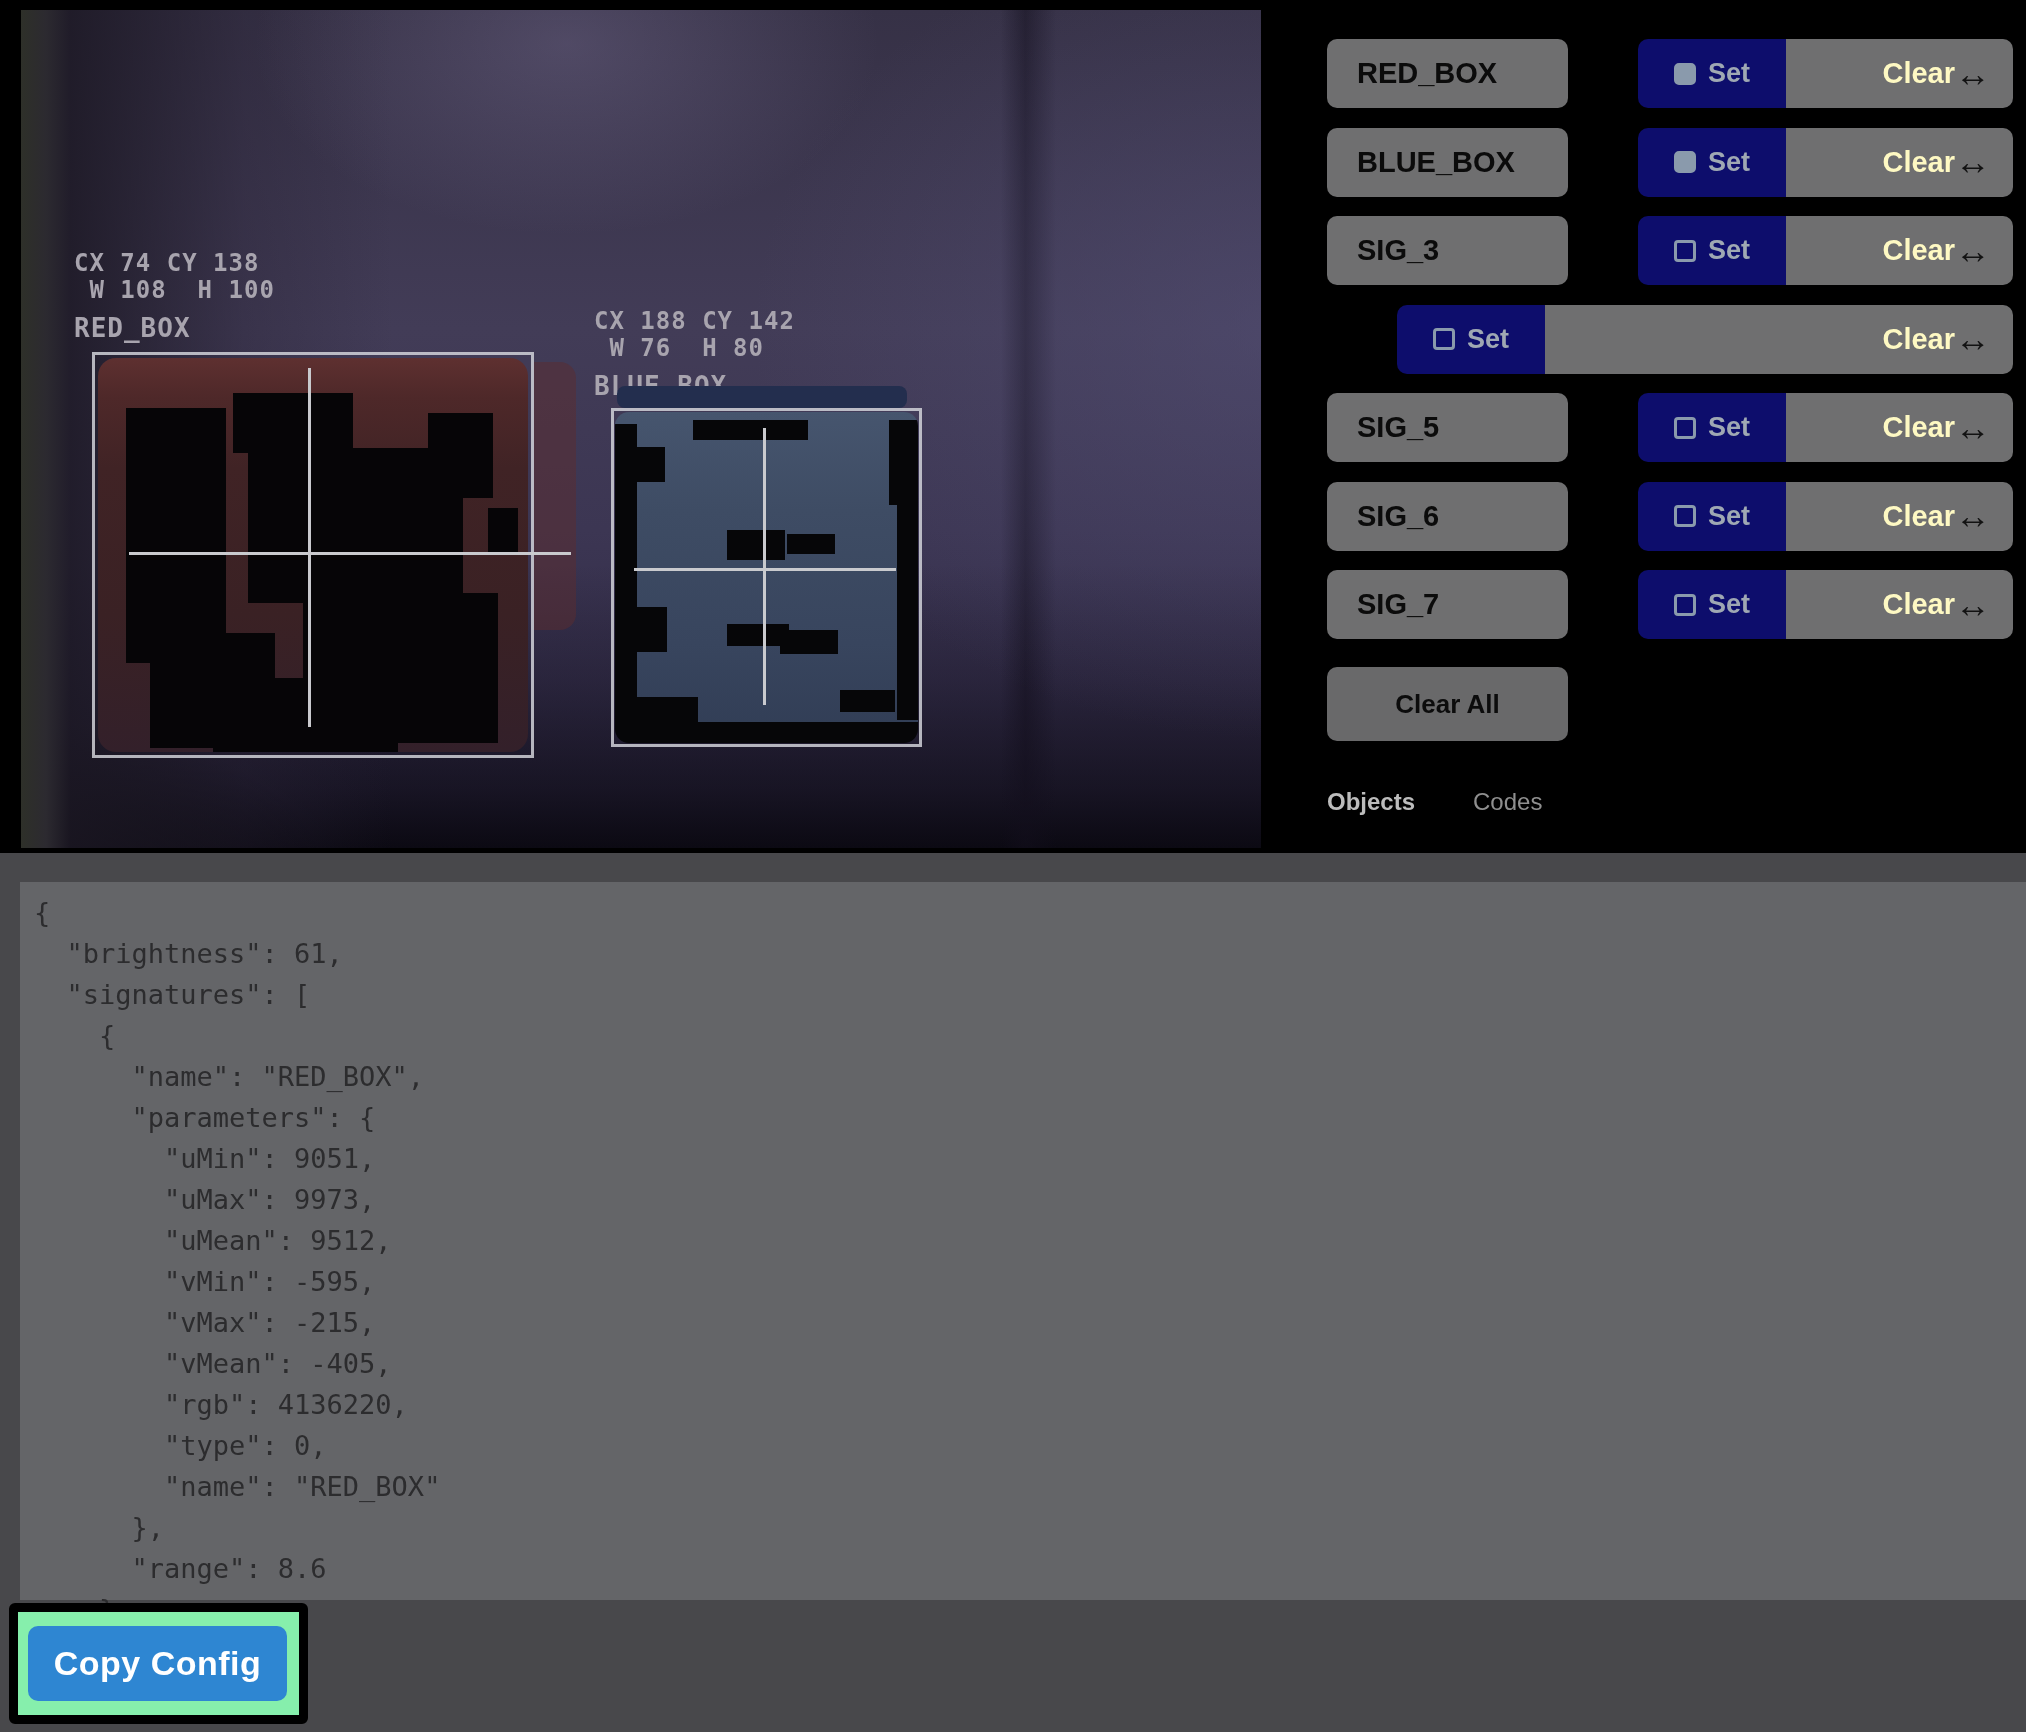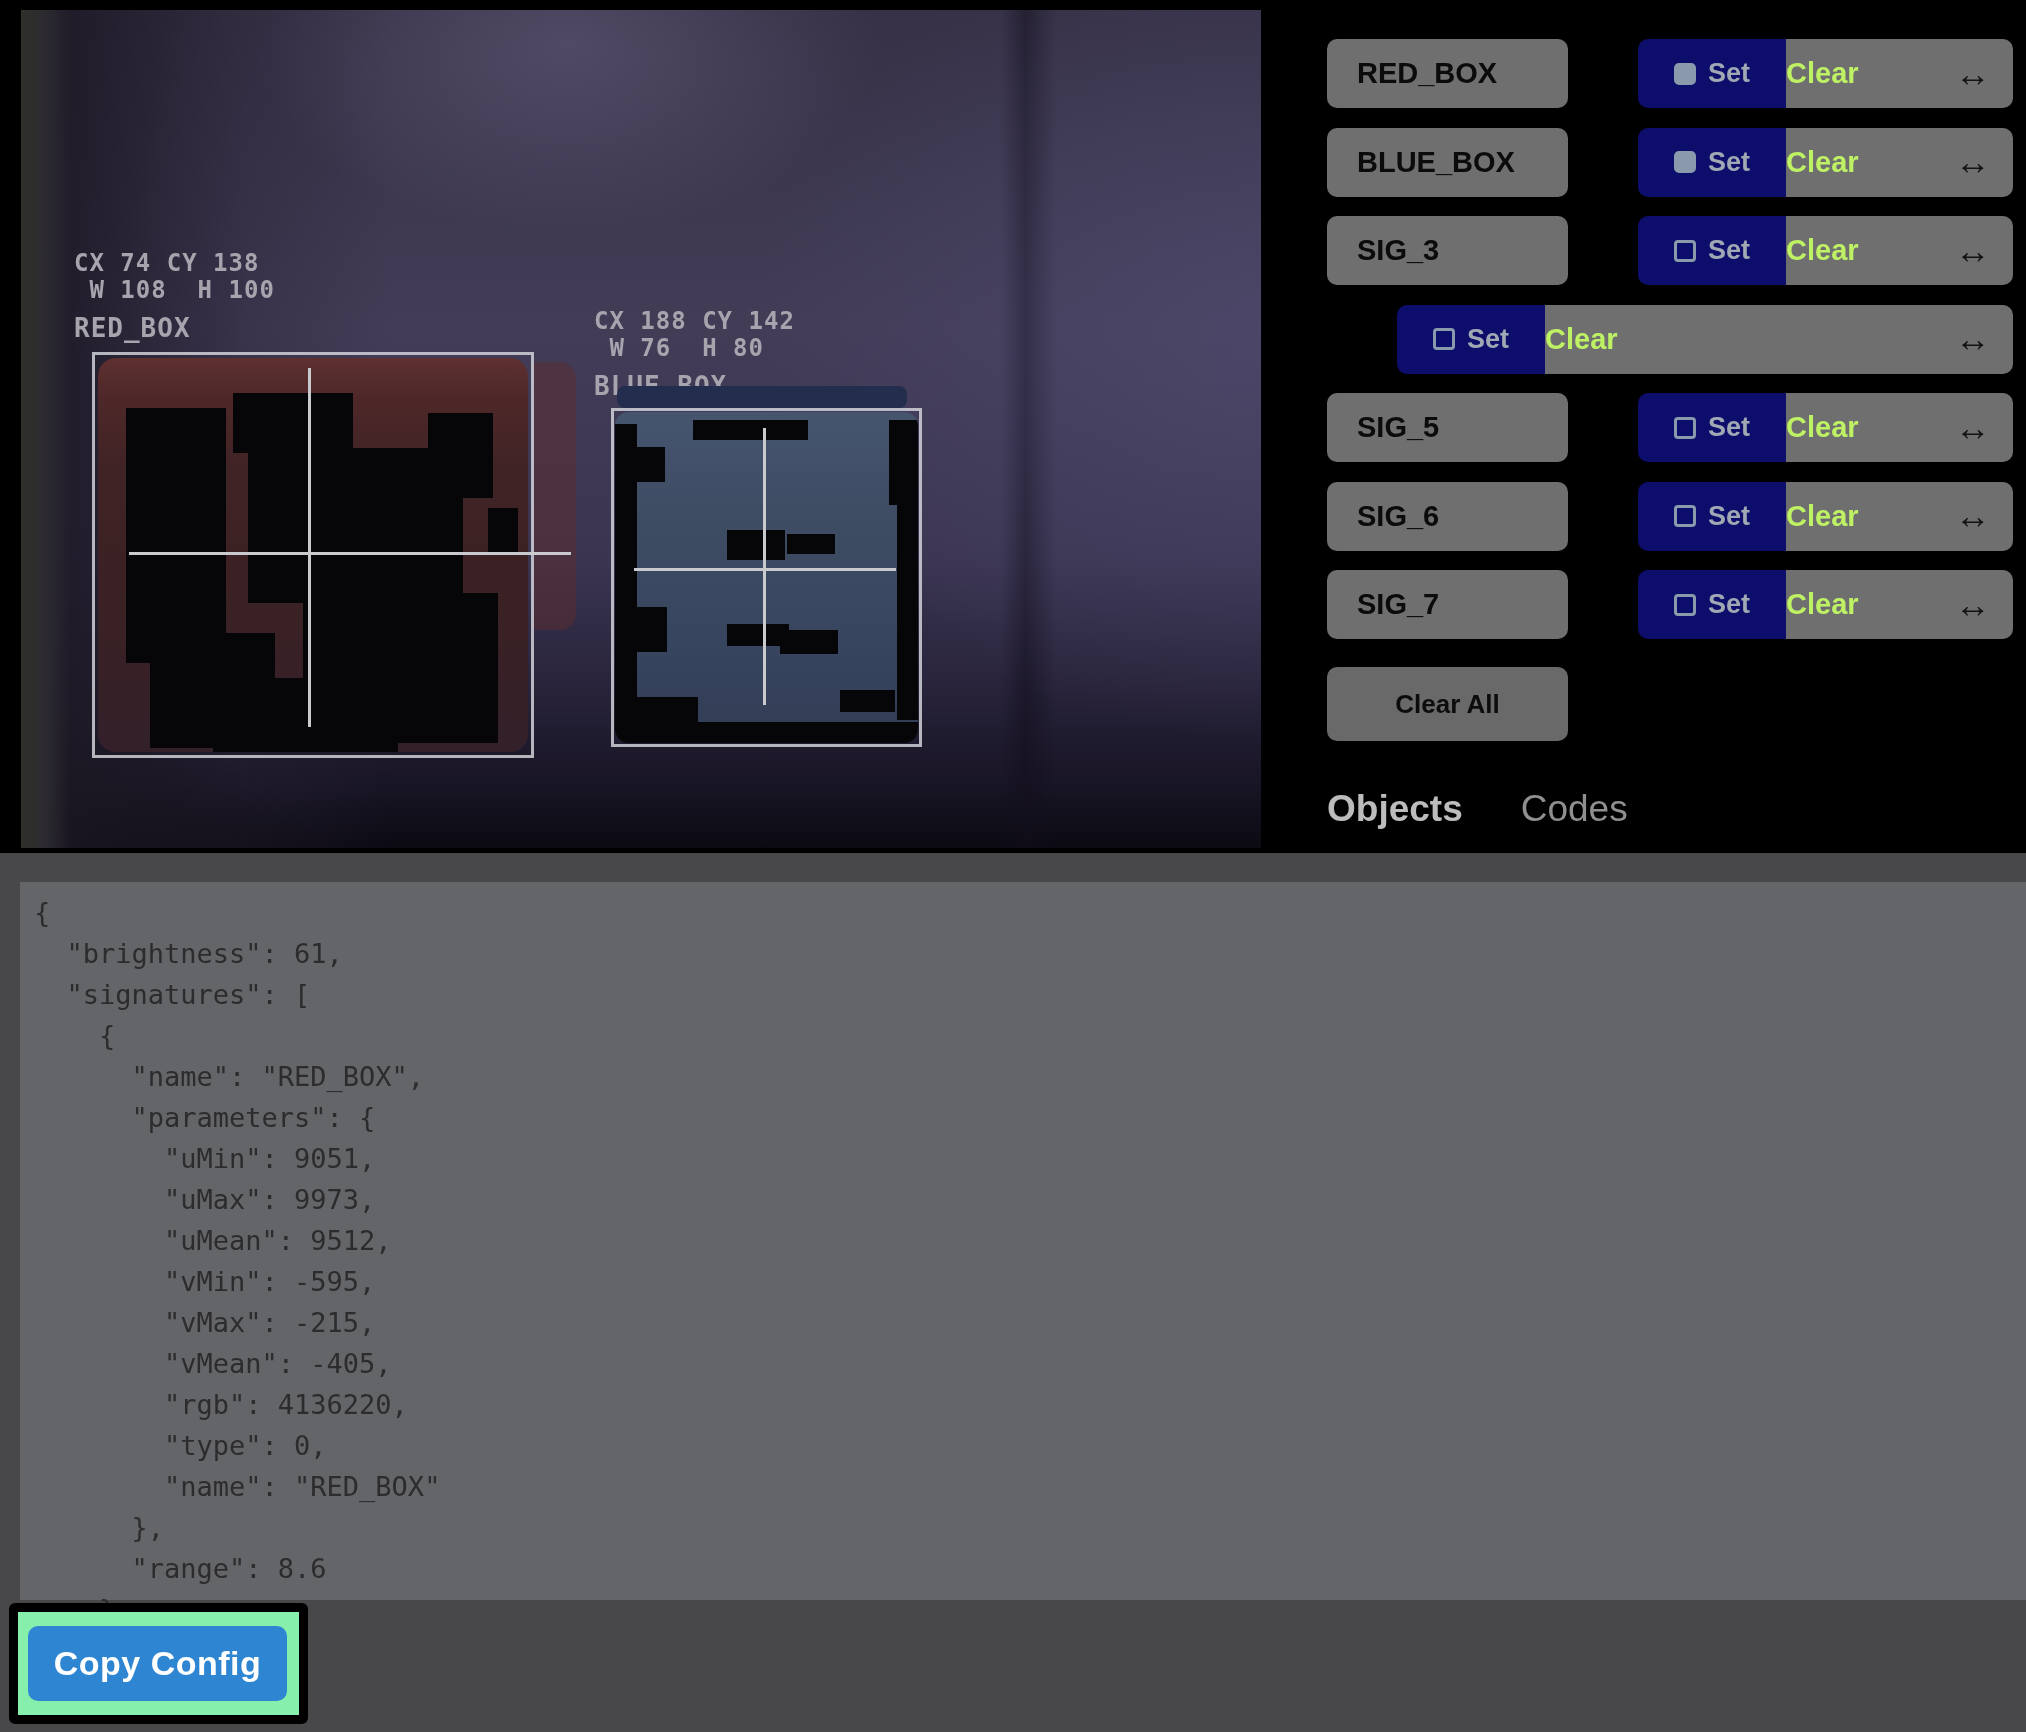--- a/index.html
+++ b/index.html
@@ -75,28 +75,28 @@
               font-size:29px; font-weight:bold; display:flex; align-items:center;
               padding-left:30px; }
   .sig-spacer { width:70px; }
   .set-btn { width:148px; background:#0d0d6c; border-radius:10px 0 0 10px; display:flex;
              align-items:center; justify-content:center; gap:12px; }
   .set-txt { color:#9fa8b3; font-size:27px; font-weight:bold; }
   .checkbox { width:22px; height:22px; border:3px solid #8a9aac; border-radius:4px; }
   .checkbox.checked { background:#8a9aac; border-color:#8a9aac; border-radius:5px; }
   .clear-btn { flex:1; background:#6f6f70; border-radius:0 10px 10px 0; display:flex;
                align-items:center; }
-  .clear-txt { flex:1; text-align:left; color:#bef264; font-size:29px; font-weight:600; }
+  .clear-txt { flex:1; text-align:right; color:#fef9c3; font-size:29px; font-weight:600; }
   .swap-arrow { color:#121212; font-size:36px; font-weight:bold; margin-right:22px;
                 line-height:1; }
   .clear-all { margin-top:14px; width:241px; height:74px; background:#69696a;
                background:#69696a; border-radius:10px; color:#0c0c0c; font-size:26px;
                font-weight:bold; display:flex; align-items:center; justify-content:center; }
   .tabs { position:absolute; left:1327px; top:788px; display:flex; gap:58px; }
-  .tab { font-size:37px; }
+  .tab { font-size:24px; }
   .tab-active { color:#bcbcbc; font-weight:bold; }
   .tab-idle { color:#8f8f8f; }
 
   
   .config-section { position:absolute; left:0; top:853px; width:2026px; height:879px;
                     background:#48484b; }
   .config-editor { position:absolute; left:20px; top:29px; right:0; height:718px;
                    background:#646568; }
   .config-editor pre { font-family:"DejaVu Sans Mono", monospace; font-size:27px;
                        line-height:41px; color:#2c2c2e; padding:10px 0 0 14px; }

